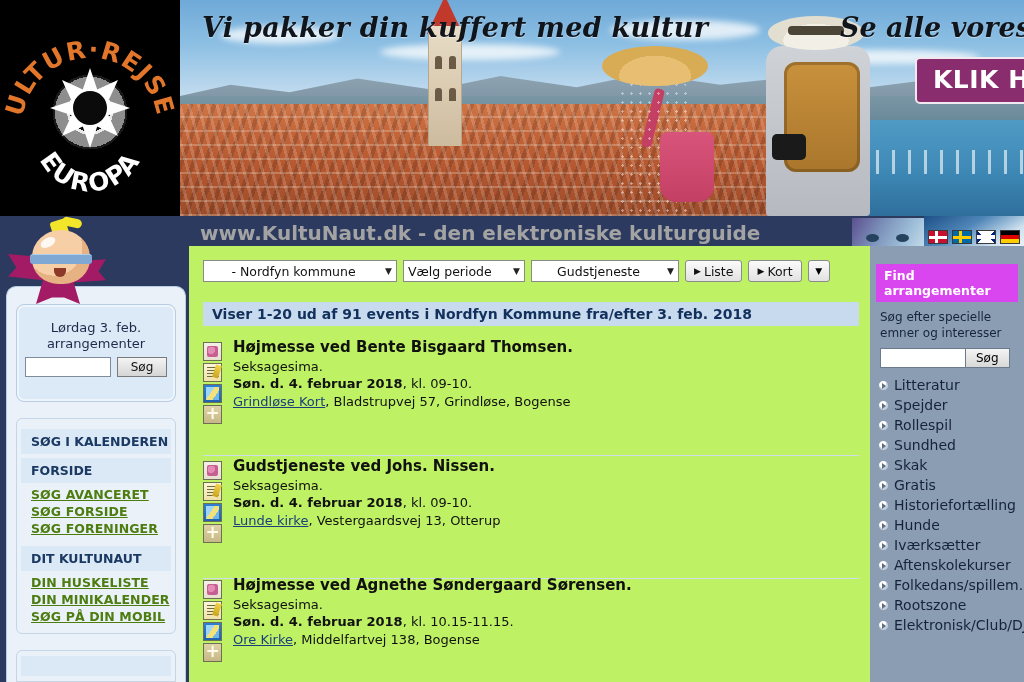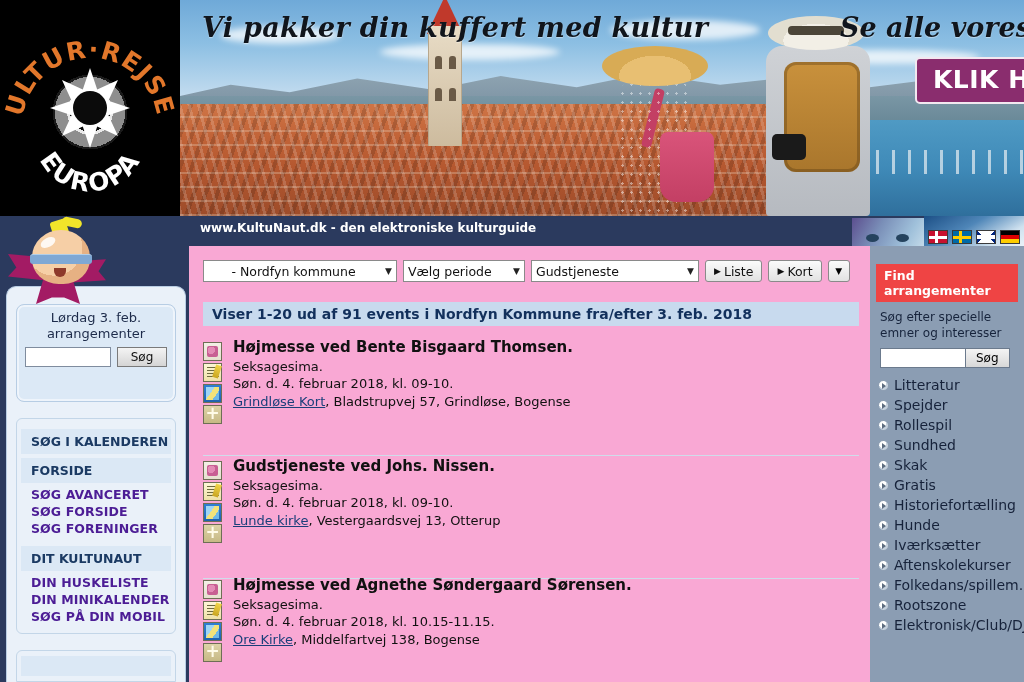--- a/index.html
+++ b/index.html
@@ -160,21 +160,21 @@
   .tm-cam { position: absolute; left: 22px; top: 118px; width: 34px; height: 26px; background: #1a1a1a; border-radius: 5px; }
 
   
   .site-header {
     position: absolute; left: 0; top: 216px; width: 1024px; height: 30px;
     background: #2b3a5e;
   }
   .site-header-left { position: absolute; left: 0; top: 0; width: 186px; height: 30px; background: #2b3a5e; }
   .site-title {
     position: absolute; left: 200px; top: 5px;
-    color: #ffffff; font-size: 12px; font-weight: bold; white-space: nowrap;
+    color: #a3a3a3; font-size: 20px; font-weight: bold; white-space: nowrap;
   }
   .header-strip {
     position: absolute; right: 0; top: 216px; width: 184px; height: 46px;
     overflow: hidden;
   }
   .hs-face {
     position: absolute; left: 12px; top: 2px; width: 72px; height: 40px;
     background: linear-gradient(120deg, #5c4f8f 0%, #7a8fb8 35%, #9fc0da 70%, #cfe2ee 100%);
   }
   .hs-eye { position: absolute; width: 13px; height: 8px; background: #25435e; border-radius: 50%; top: 16px; }
@@ -231,21 +231,21 @@
   .ms-mouth { position:absolute; left:46px; top:50px; width:12px; height:9px; background:#8e3a2a; border-radius:0 0 6px 6px; }
   .ms-cape-l { position:absolute; left:0px; top:36px; width:38px; height:34px; background:#a31b64; clip-path: polygon(100% 10%, 0% 0%, 22% 40%, 0% 66%, 100% 78%); }
   .ms-cape-r { position:absolute; left:64px; top:40px; width:34px; height:30px; background:#a31b64; clip-path: polygon(0% 12%, 100% 4%, 78% 44%, 100% 74%, 0% 82%); }
   .ms-body { position:absolute; left:28px; top:56px; width:44px; height:30px; background:#a31b64; clip-path: polygon(20% 0%, 80% 0%, 100% 100%, 64% 78%, 36% 78%, 0% 100%); }
 
   .count-box {
     position: absolute; left: 16px; top: 58px; width: 160px; height: 98px;
     background: #dce9f6; border: 1px solid #b7cde4; border-radius: 8px;
     box-shadow: inset 0 0 0 2px #eef4fb;
   }
-  .count-day { text-align: center; font-size: 13px; color: #1d2b4a; margin-top: 5px; }
+  .count-day { text-align: center; font-size: 13px; color: #1d2b4a; margin-top: 15px; }
   .count-num { text-align: center; font-size: 29px; font-weight: bold; color: #10172b; line-height: 1.05; margin-top: 1px; }
   .count-label { text-align: center; font-size: 13px; color: #1d2b4a; margin-top: 1px; }
   .count-form { display: flex; gap: 6px; justify-content: center; margin-top: 6px; }
   .count-input { width: 86px; height: 20px; border: 1px solid #7f8c9e; background: #fff; }
   .btn-grey {
     height: 20px; min-width: 50px; border: 1px solid #7a7a7a;
     background: linear-gradient(to bottom, #f4f4f4, #d5d5d5);
     font-size: 12px; color: #111; cursor: pointer; padding: 0 9px;
     font-family: "DejaVu Sans", sans-serif;
   }
@@ -253,48 +253,48 @@
   .menu-box {
     position: absolute; left: 16px; top: 172px; width: 160px;
     background: #eaf1f9; border: 1px solid #c3d6e8; border-radius: 6px;
     padding: 6px 0 8px 0;
   }
   .menu-head {
     background: #dbe8f5; color: #1b3a63; font-weight: bold; font-size: 12.5px;
     padding: 5px 0 5px 10px; margin: 4px 4px 3px 4px;
   }
   .menu-link {
-    color: #4c1d95; font-weight: bold; font-size: 12.5px;
-    padding: 1px 0 1px 14px; cursor: pointer; letter-spacing: .1px;
+    color: #4d7c0f; font-weight: bold; font-size: 12.5px;
+    padding: 1px 0 1px 14px; cursor: pointer; letter-spacing: .1px; text-decoration: underline;
   }
   .menu-box2 {
     position: absolute; left: 16px; top: 404px; width: 160px; height: 32px;
     background: #eaf1f9; border: 1px solid #c3d6e8; border-top-left-radius: 6px; border-top-right-radius: 6px;
   }
   .menu-head2 { background:#dbe8f5; height:20px; margin:5px 4px 0 4px; }
 
   
   .main {
     position: absolute; left: 186px; top: 246px; width: 684px; height: 436px;
-    background: #f9a8d4;
+    background: #bef264;
     border-left: 3px solid #2b3a5e;
   }
   .toolbar { position: absolute; left: 14px; top: 14px; display: flex; align-items: center; gap: 6px; }
   .sel {
     height: 22px; border: 1px solid #8a8a8a; background: #fff;
     font-size: 12.5px; color: #111; display: flex; align-items: center;
     padding: 0 4px; position: relative; cursor: pointer;
     font-family: "DejaVu Sans", sans-serif;
   }
   .sel .txt { flex: 1; white-space: nowrap; overflow: hidden; }
   .sel .arw { font-size: 9px; margin-left: 6px; color: #222; }
   .sel-area { width: 194px; }
   .sel-area .txt { text-align: center; }
   .sel-period { width: 122px; }
-  .sel-type { width: 168px; }
+  .sel-type { width: 148px; text-align: center; }
   .tb-btn {
     height: 22px; border: 1px solid #8a8a8a; border-radius: 3px;
     background: linear-gradient(to bottom, #fbfbfb, #e2e2e2);
     font-size: 12.5px; color: #111; padding: 0 8px;
     display: flex; align-items: center; gap: 3px; cursor: pointer; white-space: nowrap;
   }
   .tb-btn .tri { font-size: 9px; }
   .tb-more {
     width: 22px; height: 22px; border: 1px solid #8a8a8a; border-radius: 3px;
     background: linear-gradient(to bottom, #fbfbfb, #e2e2e2);
@@ -334,31 +334,31 @@
   .ico-plus { background: linear-gradient(to bottom, #ded3a8, #c7b985); }
   .ico-plus::after {
     content:'+'; position:absolute; left:0; top:-3px; width:100%;
     text-align:center; color:#fffbe8; font-size:17px; font-weight:bold;
     font-family:"DejaVu Sans", sans-serif;
   }
   .ev-body { margin-left: 30px; }
   .ev-title { font-size: 15px; font-weight: bold; color: #111; line-height: 1.3; }
   .ev-sub { font-size: 13px; color: #111; line-height: 1.35; }
   .ev-when { font-size: 13px; color: #111; line-height: 1.35; }
-  .ev-when b { font-weight: normal; }
+  .ev-when b { font-weight: bold; }
   .ev-where { font-size: 13px; color: #111; line-height: 1.35; }
   .ev-venue { color: #1a3f7a; text-decoration: underline; cursor: pointer; }
 
   
   .right-col {
     position: absolute; left: 870px; top: 246px; width: 154px; height: 436px;
     background: #8b9db3;
   }
   .rc-head {
-    margin: 18px 6px 0 6px; background: #ef4444; color: #ffffff;
+    margin: 18px 6px 0 6px; background: #d946ef; color: #ffffff;
     font-size: 12.5px; font-weight: bold; padding: 4px 0 4px 8px;
   }
   .rc-intro { margin: 7px 8px 0 10px; font-size: 12px; color: #17243c; line-height: 1.35; }
   .rc-form { display: flex; margin: 7px 0 0 10px; }
   .rc-input { width: 86px; height: 20px; border: 1px solid #6b7a8d; background: #fff; }
   .rc-btn {
     height: 20px; border: 1px solid #6b7a8d; border-left: none;
     background: linear-gradient(to bottom, #f4f4f4, #d8d8d8);
     font-size: 12px; padding: 0 10px; cursor: pointer;
     font-family: "DejaVu Sans", sans-serif;

